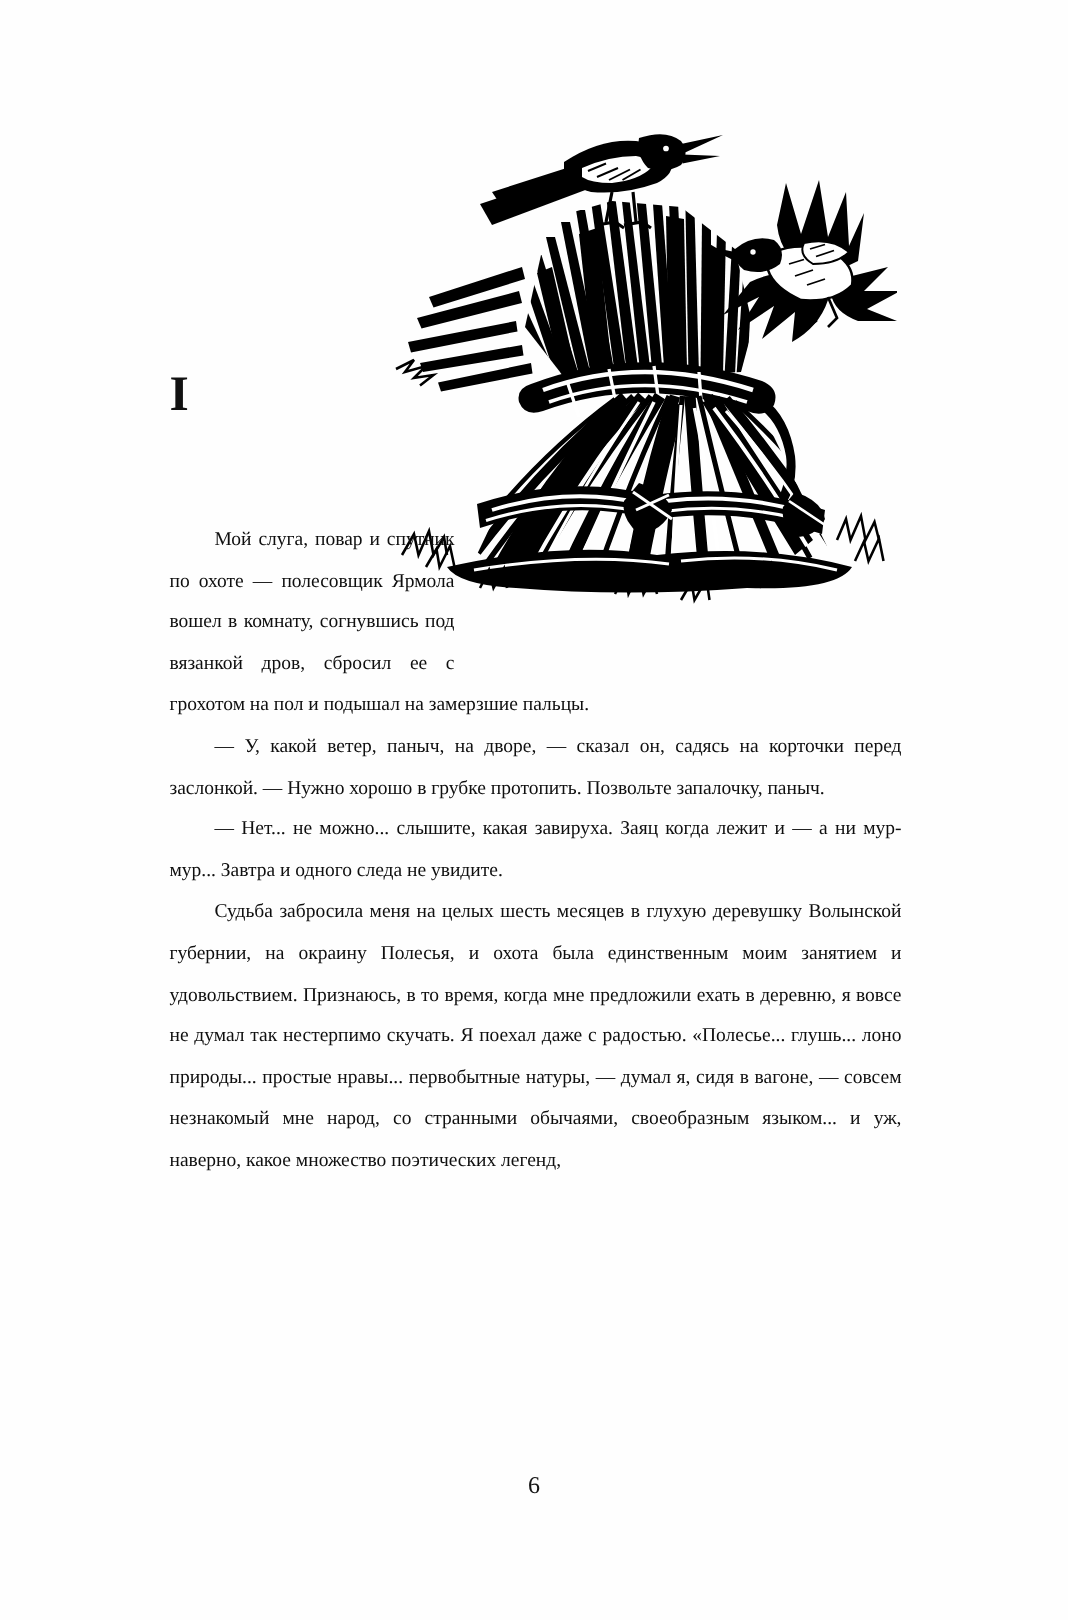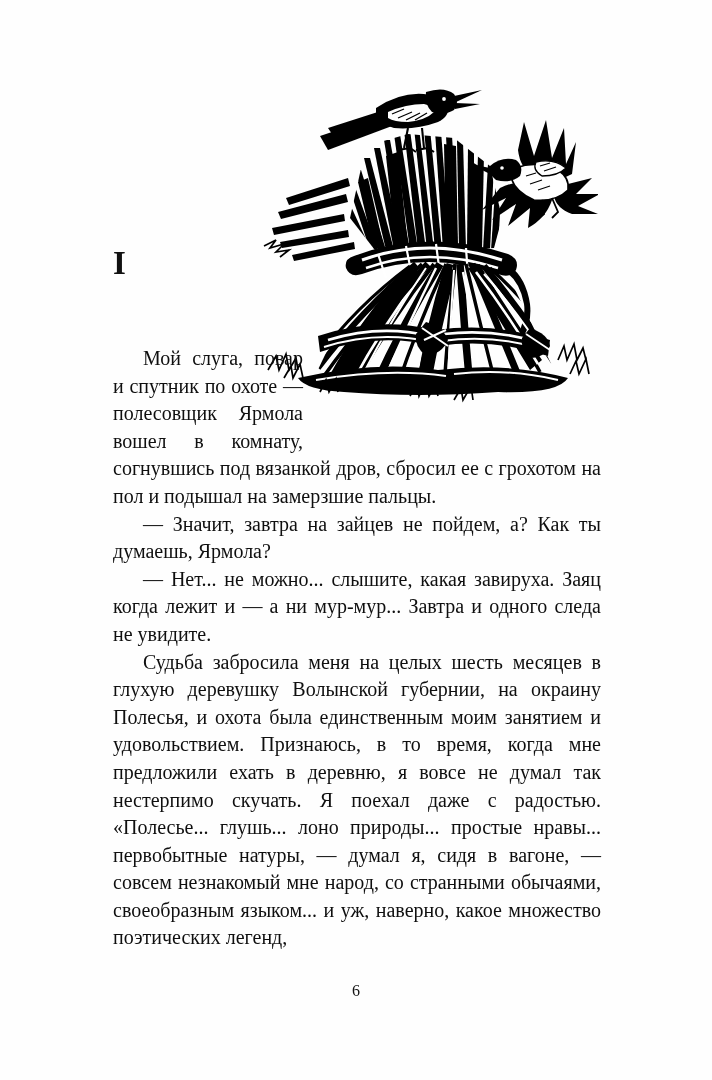--- a/index.html
+++ b/index.html
@@ -45,21 +45,21 @@
     letter-spacing: 0.5px;
     color: #111;
   }
 
   
   #textblock {
     position: absolute;
     left: 113px;
     top: 345px;
     width: 488px;
-    font-size: 20px;
+    font-size: 13px;
     line-height: 27.6px;
     text-align: justify;
     text-justify: inter-word;
     color: #0f0f0f;
     -webkit-font-smoothing: antialiased;
   }
 
   
   .wrap-spacer {
     float: right;
@@ -285,20 +285,20 @@
         </g>
       </g>
     </svg>
   </div>
 
   <div id="chapter-num">I</div>
 
   <div id="textblock">
     <div class="wrap-spacer"></div>
     <p>Мой слуга, повар и спутник по охоте — полесовщик Ярмола вошел в комнату, согнувшись под вязанкой дров, сбросил ее с грохотом на пол и подышал на замерзшие пальцы.</p>
-    <p>— Значит, завтра на зайцев не пойдем, а? Как ты думаешь, Ярмола?</p>
+    <p>— У, какой ветер, паныч, на дворе, — сказал он, садясь на корточки перед заслонкой. — Нужно хорошо в грубке протопить. Позвольте запалочку, паныч.</p>
     <p>— Нет... не можно... слышите, какая завируха. Заяц когда лежит и — а ни мур-мур... Завтра и одного следа не увидите.</p>
     <p>Судьба забросила меня на целых шесть месяцев в глухую деревушку Волынской губернии, на окраину Полесья, и охота была единственным моим занятием и удовольствием. Признаюсь, в то время, когда мне предложили ехать в деревню, я вовсе не думал так нестерпимо скучать. Я поехал даже с радостью. «Полесье... глушь... лоно природы... простые нравы... первобытные натуры, — думал я, сидя в вагоне, — совсем незнакомый мне народ, со странными обычаями, своеобразным языком... и уж, наверно, какое множество поэтических легенд,</p>
   </div>
 
   <div id="page-number">6</div>
 
 </div>
 
 </body></html>

